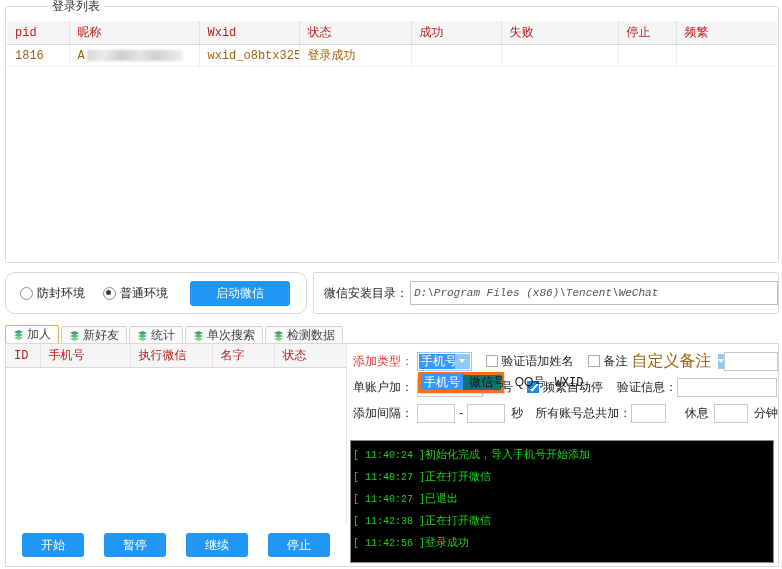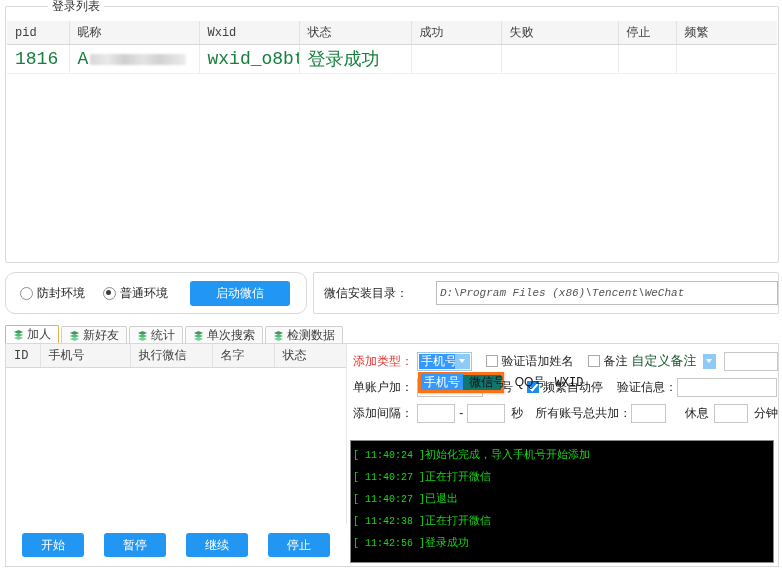--- a/index.html
+++ b/index.html
@@ -20,27 +20,27 @@
     position:absolute;top:-8px;left:10px;background:#fff;padding:0 4px;
     font-size:12px;color:#333;line-height:14px;white-space:nowrap;margin-left:32px;
   }
 
   
   #login-group{left:5px;top:6px;width:772px;height:255px;}
   .table-wrap{position:absolute;left:1px;top:14px;right:1px;bottom:1px;background:#fff;overflow:hidden;}
   table.grid{border-collapse:collapse;width:100%;table-layout:fixed;}
   table.grid th{
     background:#f5f5f5;border-right:1px solid #e2e2e2;border-bottom:1px solid #d7d7d7;
-    font-weight:normal;text-align:left;padding:3px 0 3px 8px;font-size:12px;color:#404040;
+    font-weight:normal;text-align:left;padding:3px 0 3px 8px;font-size:12px;color:#b91c1c;
     height:17px;font-family:"Liberation Mono","DejaVu Sans Mono",monospace;
   }
   table.grid th.cjk{font-family:"Liberation Sans","DejaVu Sans",sans-serif;}
   table.grid td{
     border-right:1px solid #ececec;border-bottom:1px solid #f0f0f0;
-    padding:2px 0 2px 8px;font-size:18px;height:16px;color:#15803d;
+    padding:2px 0 2px 8px;font-size:12px;height:16px;color:#a16207;
     font-family:"Liberation Mono","DejaVu Sans Mono",monospace;overflow:hidden;white-space:nowrap;
   }
   table.grid td.cjk{font-family:"Liberation Sans","DejaVu Sans",sans-serif;}
   .blurred{
     display:inline-block;vertical-align:middle;height:11px;width:96px;
     background:linear-gradient(90deg,#d8d8d8 0%,#e9e9e9 18%,#cfcfcf 36%,#e4e4e4 55%,#d2d2d2 72%,#ededed 100%);
     filter:blur(1.2px);margin:0 2px;border-radius:1px;
   }
 
   
@@ -55,21 +55,21 @@
     content:"";position:absolute;left:2px;top:2px;width:5px;height:5px;border-radius:50%;background:#3b3b3b;
   }
   .btn-primary{
     background:#2196f3;color:#fff;border:none;border-radius:3px;
     font-size:12px;font-family:"Liberation Sans","DejaVu Sans",sans-serif;
     cursor:pointer;padding:0;line-height:1;
   }
   #start-wechat-button{width:100px;height:25px;margin-left:4px;}
 
   #dir-group{left:313px;top:272px;width:464px;height:40px;}
-  .dir-inner{display:flex;align-items:center;height:100%;padding-left:10px;gap:26px;}
+  .dir-inner{display:flex;align-items:center;height:100%;padding-left:10px;}
   .dir-label{white-space:nowrap;}
   .dir-input{
     margin-left:2px;width:374px;height:22px;border:1px solid #bdbdbd;background:#fff;
     font-family:"Liberation Mono","DejaVu Sans Mono",monospace;font-size:11px;color:#555;
     padding:0 3px;line-height:22px;overflow:hidden;white-space:nowrap;font-style:italic;
   }
 
   
   .tabbar{position:absolute;left:5px;top:326px;width:772px;height:18px;}
   .tabstrip{display:flex;align-items:flex-end;height:18px;gap:2px;}
@@ -131,21 +131,21 @@
     border:solid #fff;border-width:0 2px 2px 0;transform:rotate(42deg);
   }
   .txtbox{
     border:1px solid #c8c8c8;background:#fff;height:19px;box-sizing:border-box;display:inline-block;
     vertical-align:middle;
   }
   .combo2{
     position:relative;display:inline-flex;align-items:center;height:19px;width:84px;
     margin-left:4px;box-sizing:border-box;
   }
-  .combo2 .c2-text{font-size:13px;color:#14532d;}
+  .combo2 .c2-text{font-size:16px;color:#a16207;}
   .combo2 .c2-arrow{
     width:15px;height:15px;background:#8ecaf7;display:flex;align-items:center;justify-content:center;margin-left:6px;
   }
 
   
   #console{
     position:absolute;left:3px;right:4px;top:96px;bottom:3px;background:#000;
     border:1px solid #8a8a8a;overflow:hidden;padding:3px 0 0 2px;box-sizing:border-box;
   }
   .log{

